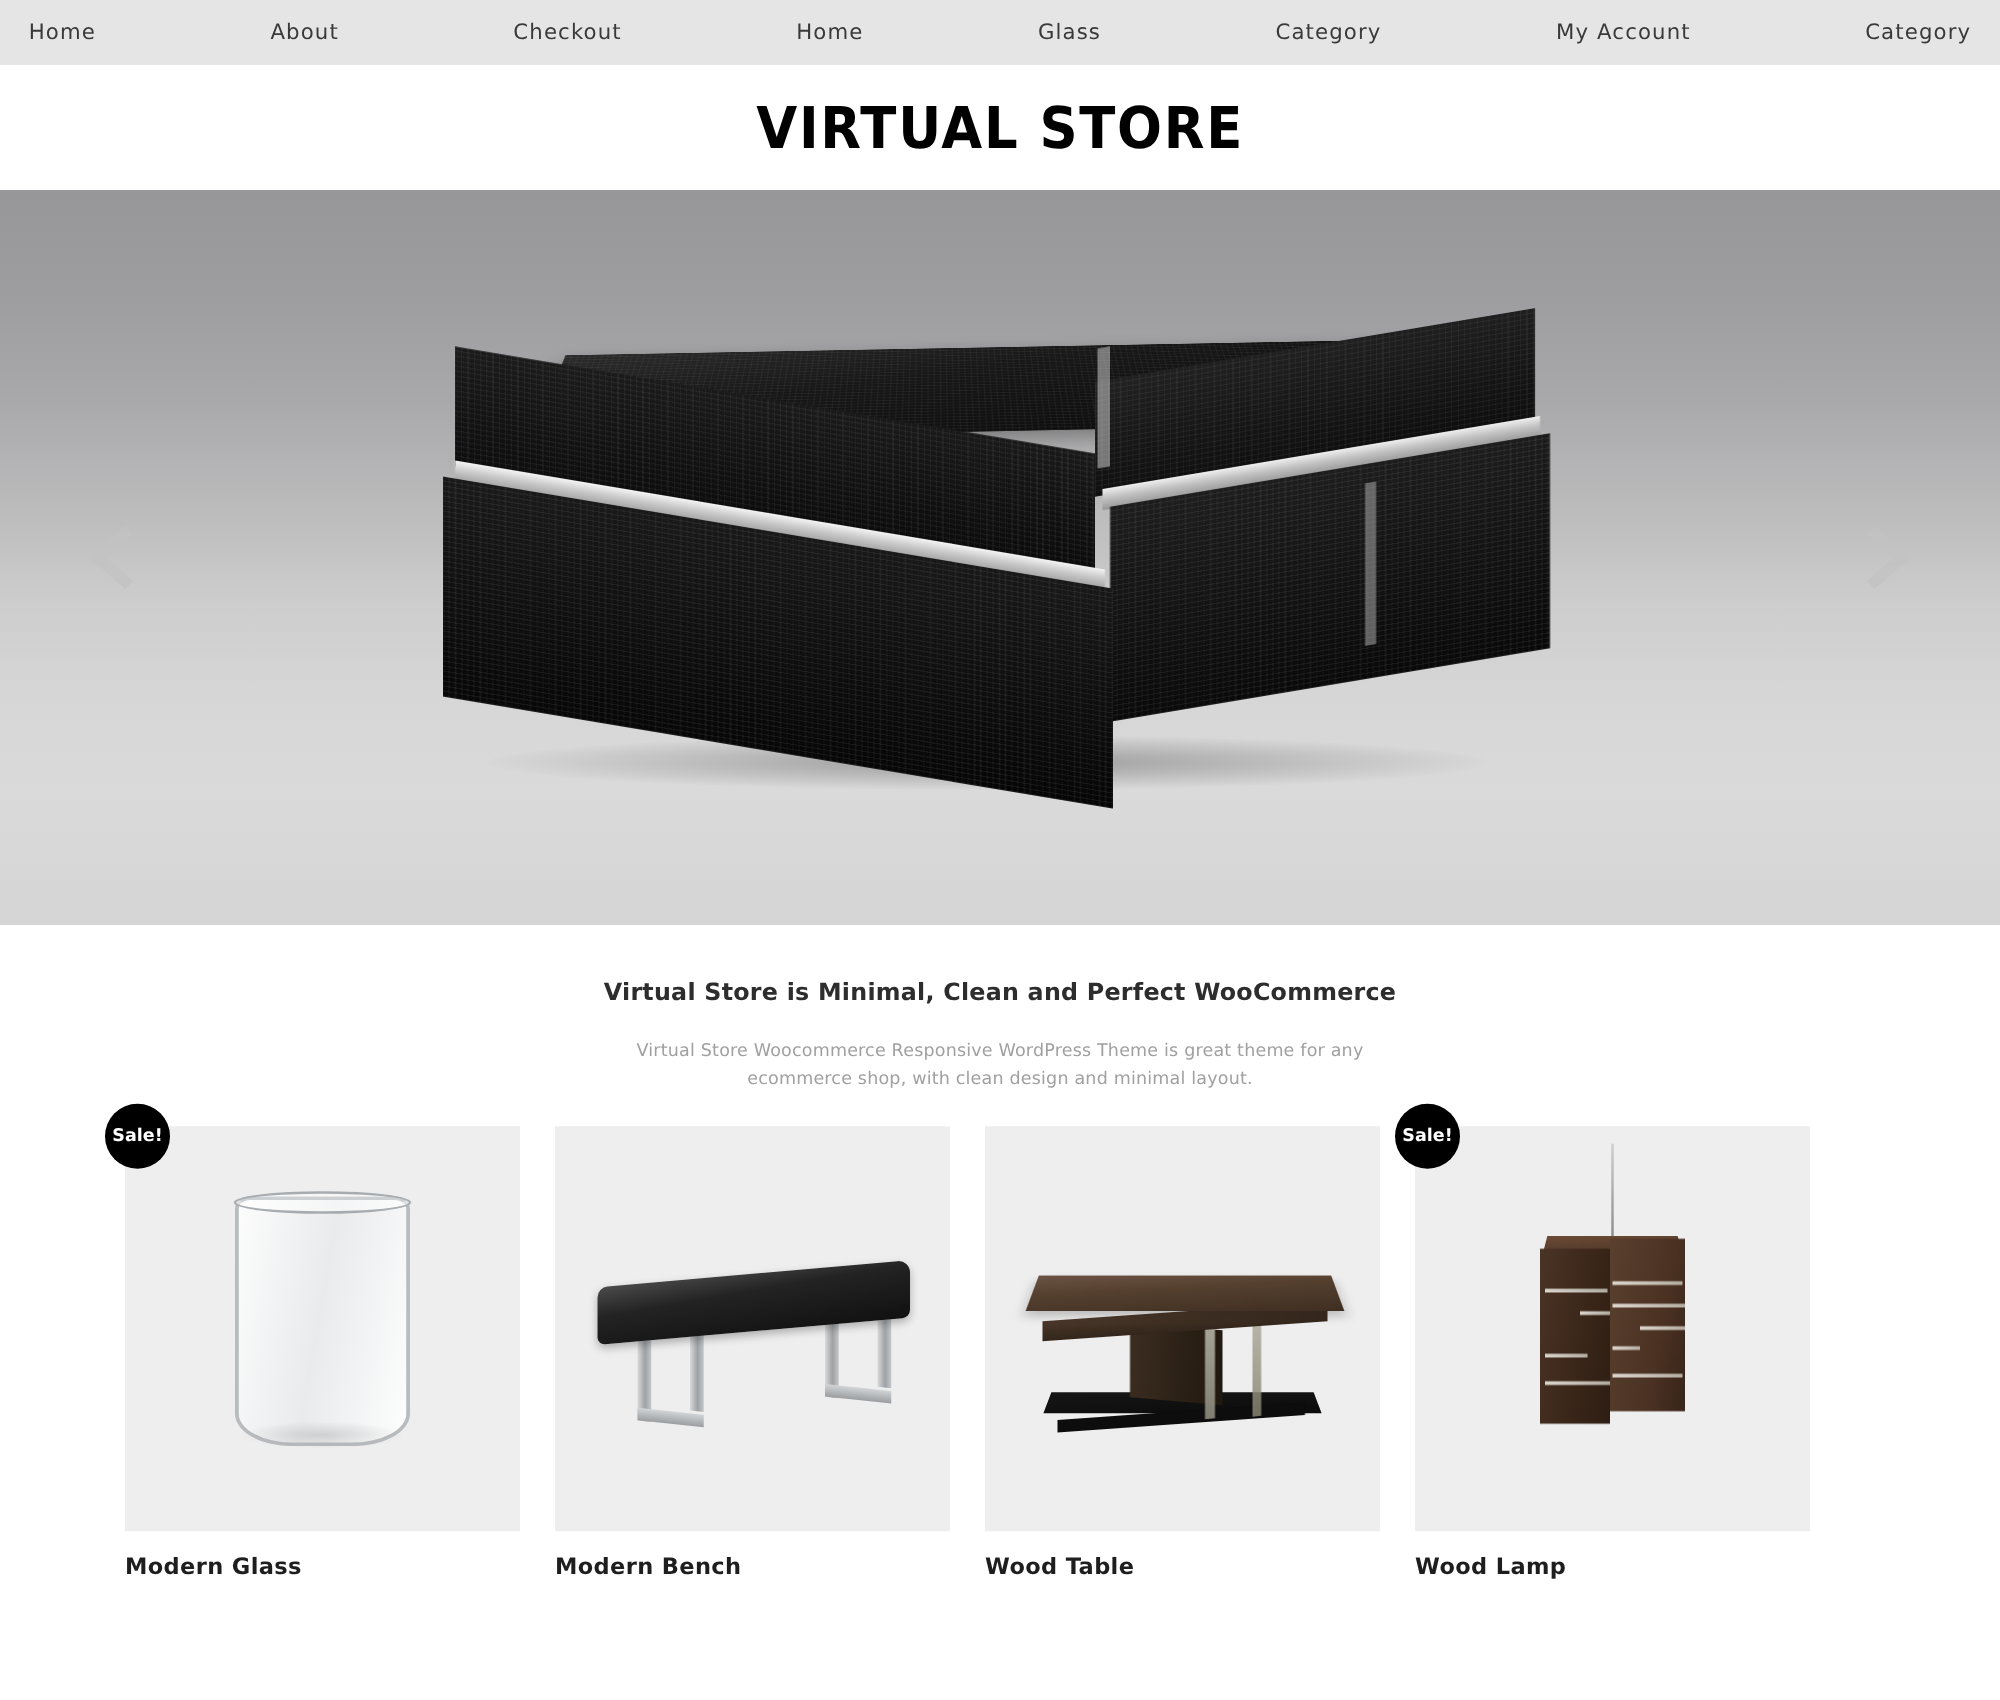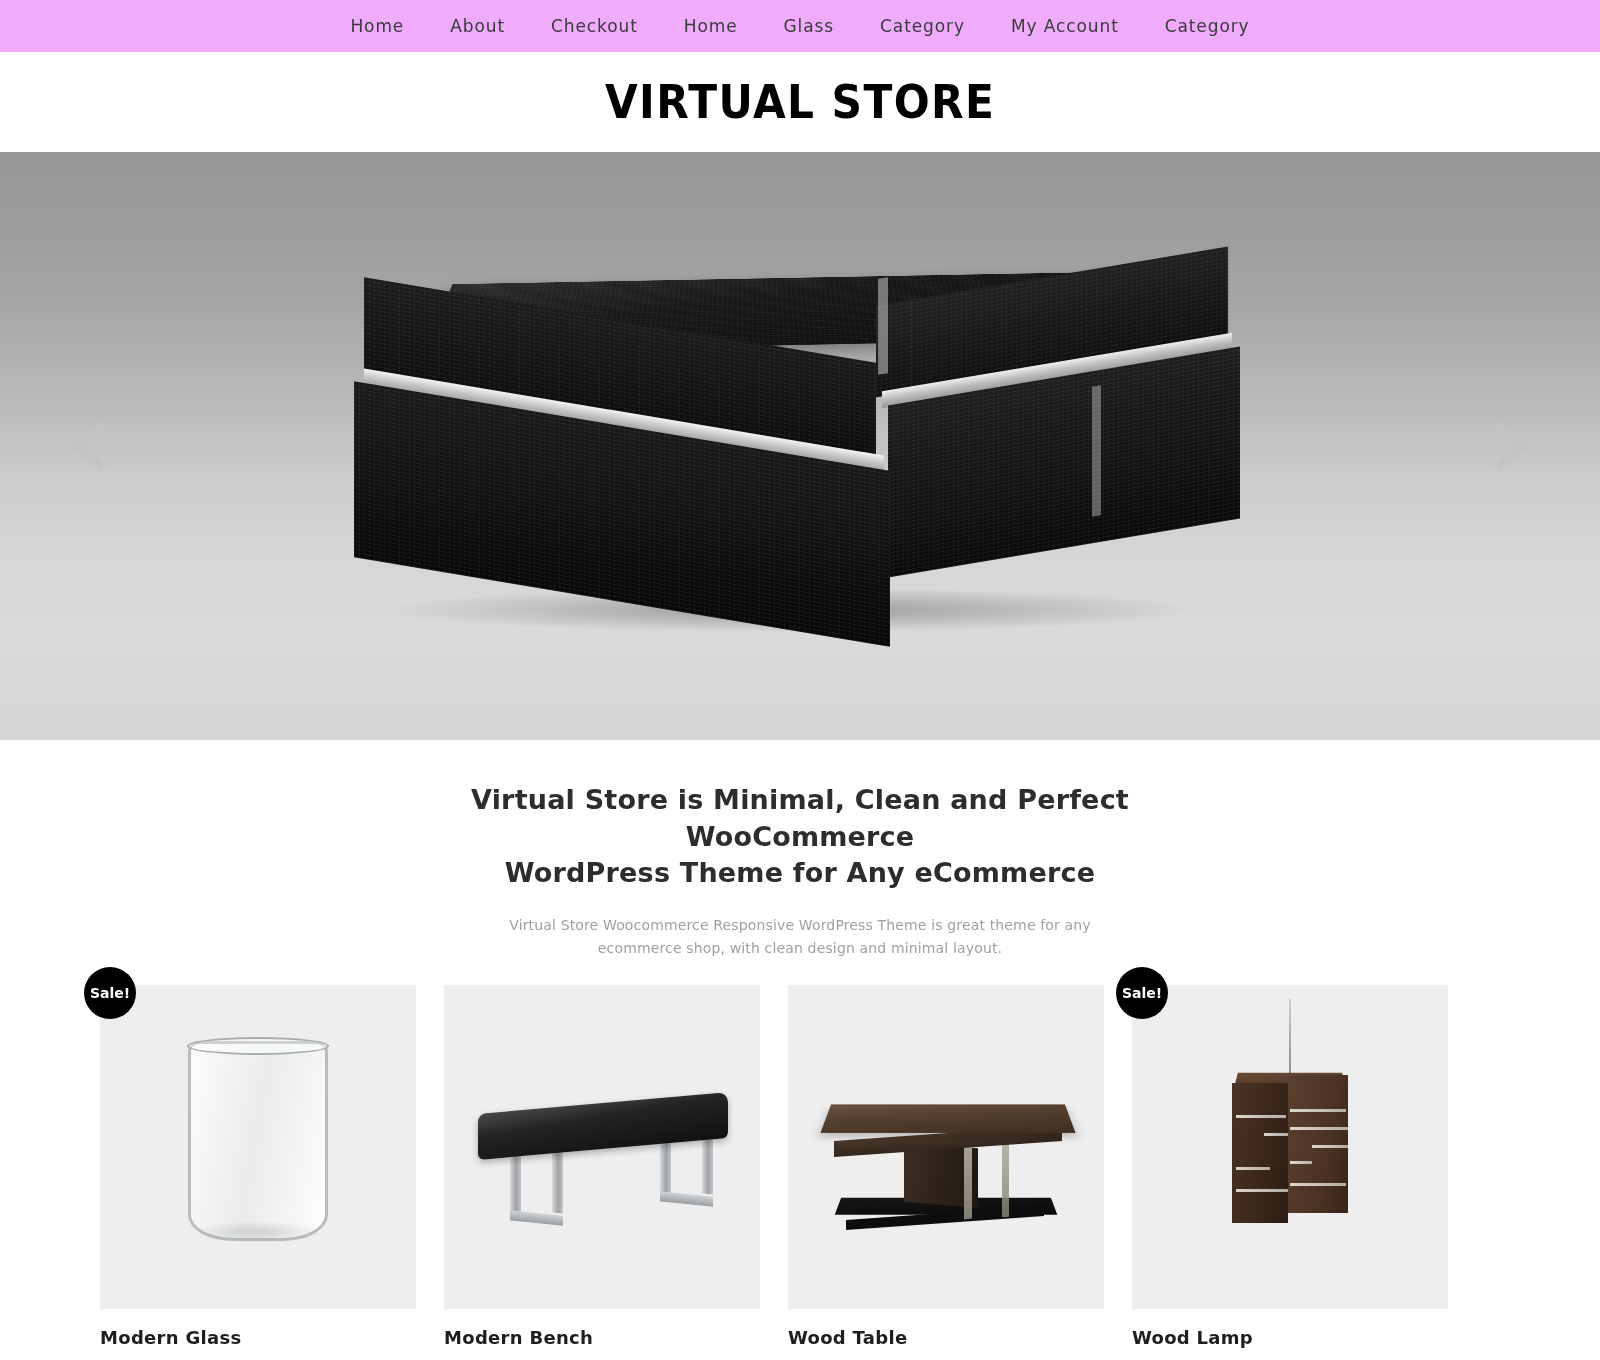--- a/index.html
+++ b/index.html
@@ -10,23 +10,23 @@
     background: #ffffff;
     font-family: "Liberation Sans", sans-serif;
     overflow: hidden;
   }
 
   
   .topnav {
     height: 52px;
     display: flex;
     align-items: center;
-    justify-content: center;
+    justify-content: space-between;
     gap: 0;
-    background: #f0abfc;
+    background: #e5e5e5;
   }
   .nav-item {
     font-size: 17px;
     color: #3a3a3a;
     letter-spacing: 0.9px;
     padding: 0 23px;
     font-weight: 400;
     cursor: pointer;
     white-space: nowrap;
     font-family: "DejaVu Sans", sans-serif;
@@ -94,21 +94,21 @@
   .slider-arrow svg { display: block; width: 100%; height: 100%; }
 
   
   .promo {
     padding-top: 42px;
     text-align: center;
     background: #ffffff;
   }
   .promo-title {
     font-family: "DejaVu Sans", sans-serif;
-    font-size: 27px;
+    font-size: 19px;
     font-weight: 700;
     color: #2d2d2d;
     line-height: 1.36;
     letter-spacing: 0.2px;
     max-width: 860px;
     margin: 0 auto;
   }
   .promo-sub {
     margin: 22px auto 0;
     font-family: "DejaVu Sans", sans-serif;
@@ -454,21 +454,20 @@
   <div class="slider-arrow right">
     <svg viewBox="0 0 58 58">
       <polyline points="20,10 42,29 20,48" fill="none" stroke="#c3c3c3" stroke-width="9" stroke-linecap="square" stroke-linejoin="miter"></polyline>
     </svg>
   </div>
 </section>
 
 <section class="promo">
   <h2 class="promo-title">
     <span>Virtual Store is Minimal, Clean and Perfect WooCommerce</span><br>
-    <span>WordPress Theme for Any eCommerce</span>
   </h2>
   <p class="promo-sub">
     <span>Virtual Store Woocommerce Responsive WordPress Theme is great theme for any</span><br>
     <span>ecommerce shop, with clean design and minimal layout.</span>
   </p>
 </section>
 
 <section class="products">
 
   <article class="product">

